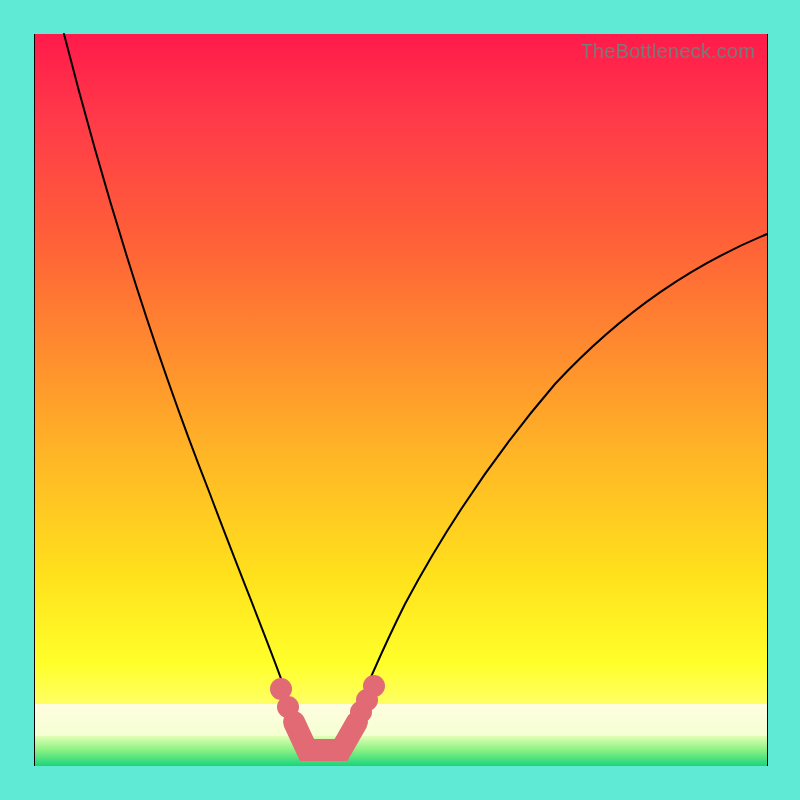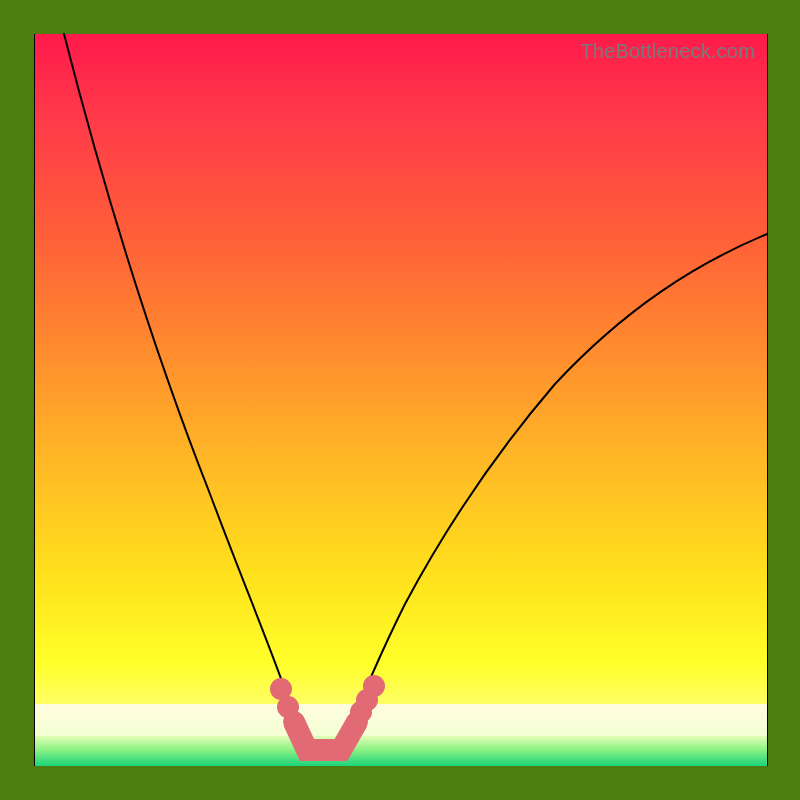--- a/index.html
+++ b/index.html
@@ -8,21 +8,21 @@
     width: 800px;
     height: 800px;
     overflow: hidden;
     background: #000;
     font-family: Arial, Helvetica, sans-serif;
   }
   .outer {
     position: relative;
     width: 800px;
     height: 800px;
-    background: #4d7c0f;
+    background: #5eead4;
   }
   .plot {
     position: absolute;
     left: 34px;
     top: 34px;
     width: 732px;
     height: 732px;
     
     border-left: 1px solid #000;
     border-right: 1px solid #000;

